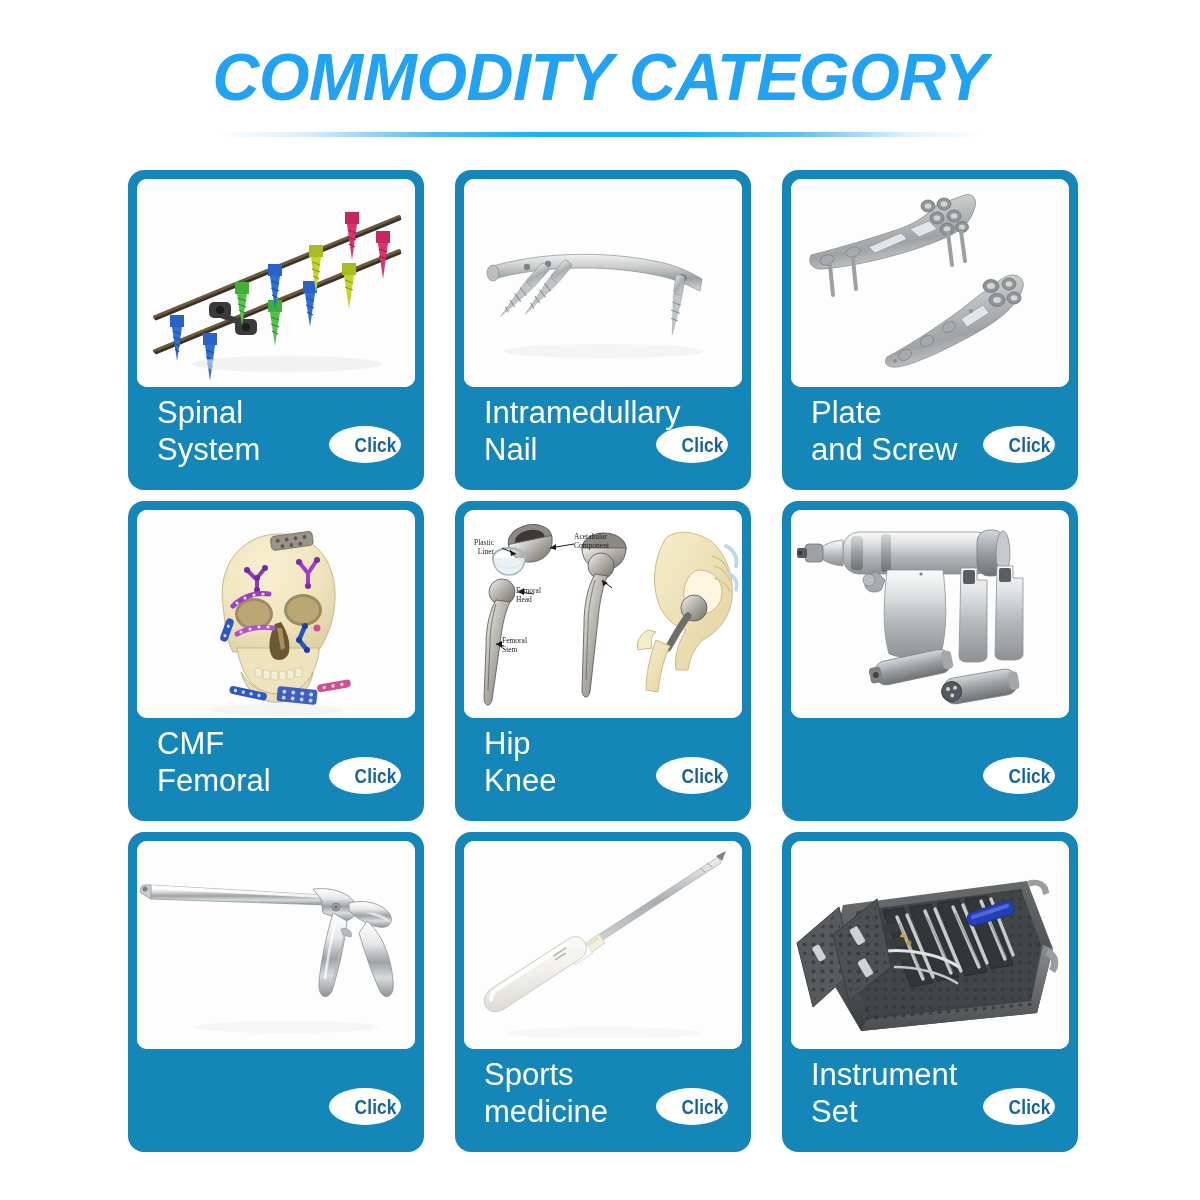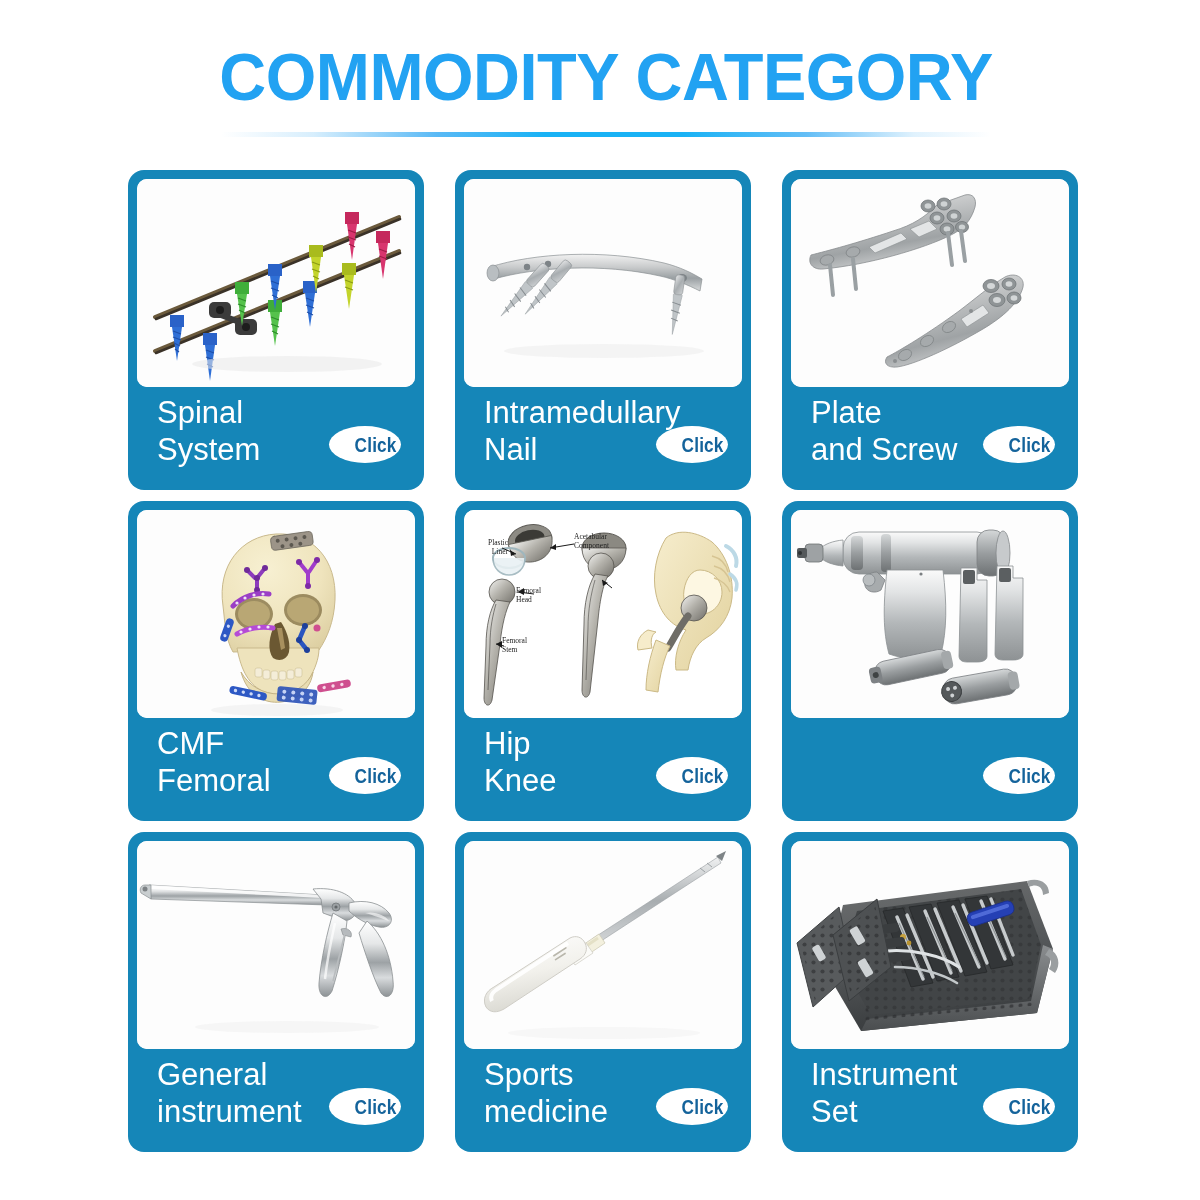--- a/index.html
+++ b/index.html
@@ -15,23 +15,24 @@
   .page {
     position: relative;
     width: 1200px;
     height: 1200px;
     background: #ffffff;
   }
 
   
   .header {
     position: absolute;
-    top: 0; left: 6px;
+    top: 0; left: 0;
     width: 1136px;
     height: 160px;
+    font-style: italic;
   }
 
   .page-title {
     position: absolute;
     top: 38px;
     left: 0;
     width: 1200px;
     text-align: center;
     font-size: 67px;
     font-weight: bold;
@@ -657,21 +658,21 @@
           </g>
           <g fill="#1a1a1a">
             <polygon points="52,44 46,40 47,46"></polygon>
             <polygon points="86,38 92,34 92,40"></polygon>
             <polygon points="54,82 60,78 60,85"></polygon>
             <polygon points="32,134 38,131 38,138"></polygon>
             <polygon points="138,70 144,73 139,76"></polygon>
           </g>
         </svg>
 
-        <div class="anno" style="left:24px; top:28px; text-align:right;">Plastic
+        <div class="anno" style="left:10px; top:28px; text-align:right;">Plastic
 Liner</div>
         <div class="anno" style="left:110px; top:22px; text-align:left;">Acetabular
 Component</div>
         <div class="anno" style="left:52px; top:76px; text-align:left;">Femoral
 Head</div>
         <div class="anno" style="left:38px; top:126px; text-align:left;">Femoral
 Stem</div>
       </div>
       <div class="card-footer">
         <div class="card-label">Hip
@@ -782,22 +783,20 @@
 
           <path d="M196,72 C190,92 184,118 182,142 C181,156 190,160 195,150 C202,128 208,100 210,80 Z" fill="url(#chrome)" stroke="#8a8f92" stroke-width="0.8"></path>
           <path d="M198,82 C194,100 190,120 188,138" stroke="#ffffff" stroke-width="2.5" opacity="0.7" fill="none"></path>
 
           <path d="M204,88 C210,86 216,90 214,96 L206,94 Z" fill="#b6babd" stroke="#84898c" stroke-width="0.6"></path>
           <path d="M208,92 C204,108 200,124 196,140" stroke="#b8bcbe" stroke-width="1.6" fill="none"></path>
           <ellipse cx="150" cy="186" rx="92" ry="6" fill="#eeeeee" opacity="0.45"></ellipse>
         </svg>
       </div>
       <div class="card-footer">
-        <div class="card-label">General
-instrument</div>
         <div class="click-badge">
           <span>Click</span>
         </div>
       </div>
     </div>
 
     <div class="card">
       <div class="card-image">
         <svg class="art" viewBox="0 0 278 208">
           <rect width="278" height="208" fill="#fdfdfd"></rect>

